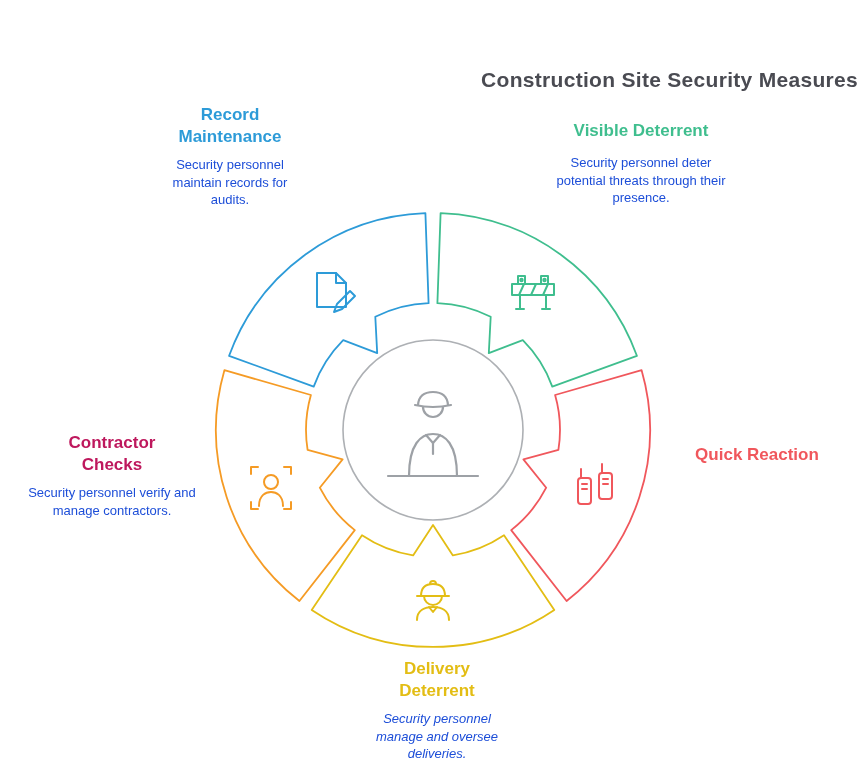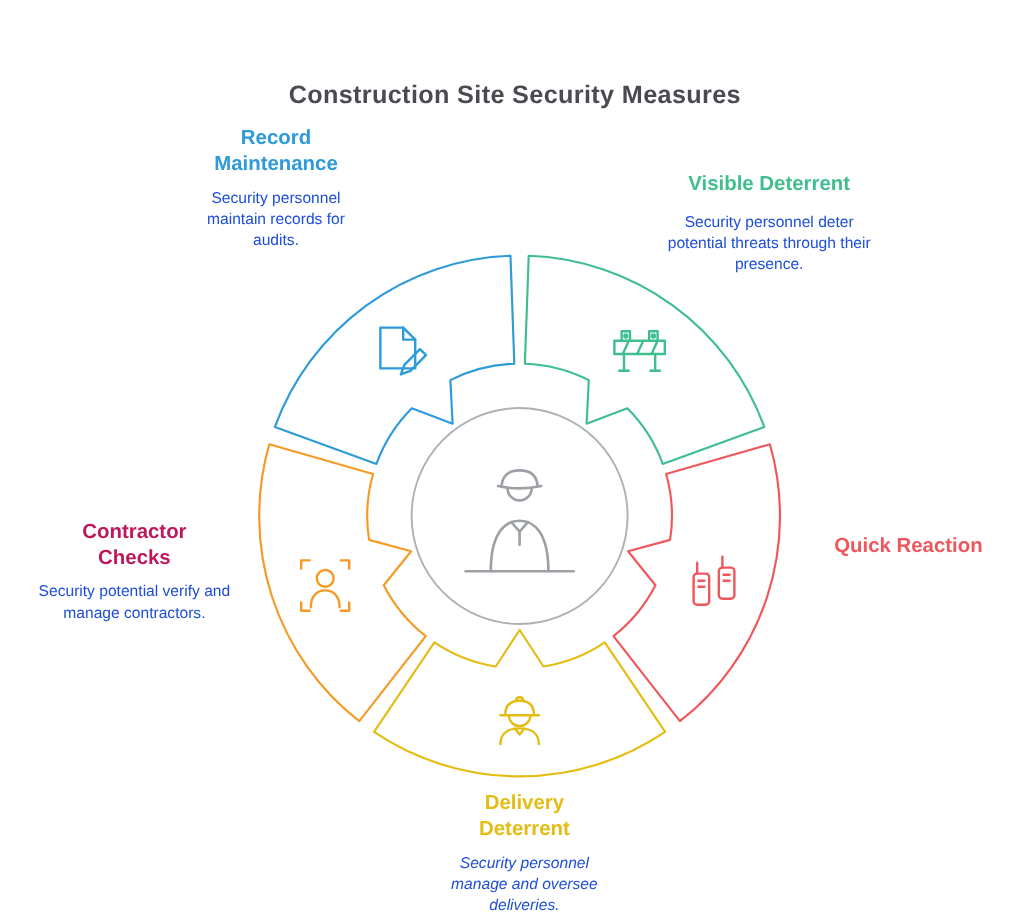--- a/index.html
+++ b/index.html
@@ -8,21 +8,21 @@
     width: 858px; height: 767px;
     background: #ffffff;
     font-family: "Liberation Sans", "DejaVu Sans", sans-serif;
     position: relative;
     overflow: hidden;
   }
   .canvas { position: absolute; inset: 0; }
   .wheel-svg { position: absolute; left: 0; top: 0; }
   .page-title {
     position: absolute; top: 54px; left: 0; right: 0;
-    text-align: center;
+    text-align: right;
     font-size: 21px; font-weight: 700; letter-spacing: .3px;
   }
   .section { position: absolute; text-align: center; }
   .section .label {
     font-size: 17px; font-weight: 700; line-height: 1.3;
     margin: 0 auto;
   }
   .section .desc {
     font-size: 13px; line-height: 1.35; color: #1d4ed8;
     margin: 8px auto 0;
@@ -111,32 +111,32 @@
       <path d="M 0 13 L 0 24"></path>
       <path d="M -45 46 L 45 46"></path>
     </g>
   </svg>
 
   <div class="section" style="left:130px; top:104px; width:200px;">
     <h2 class="label" style="max-width: 140px; color: rgb(45, 155, 216);">Record Maintenance</h2>
     <p class="desc" style="max-width:145px;">Security personnel maintain records for audits.</p>
   </div>
 
-  <div class="section" style="left:536px; top:120px; width:210px;margin-top:22px;">
+  <div class="section" style="left:536px; top:120px; width:210px;">
     <h2 class="label" style="max-width: 200px; color: rgb(63, 190, 142);">Visible Deterrent</h2>
     <p class="desc" style="max-width:175px; margin-top:12px;">Security personnel deter potential threats through their presence.</p>
   </div>
 
   <div class="section" style="left:672px; top:444px; width:170px;">
     <h2 class="label" style="max-width: 170px; color: rgb(240, 87, 92);">Quick Reaction</h2>
   </div>
 
   <div class="section" style="left:347px; top:658px; width:180px;">
     <h2 class="label" style="max-width: 125px; color: rgb(227, 189, 20);">Delivery Deterrent</h2>
     <p class="desc" style="max-width:145px;font-style:italic;">Security personnel manage and oversee deliveries.</p>
   </div>
 
   <div class="section" style="left:17px; top:432px; width:190px;">
     <h2 class="label" style="max-width: 105px; color: #be185d;">Contractor Checks</h2>
-    <p class="desc" style="max-width:172px;">Security potential verify and manage contractors.</p>
+    <p class="desc" style="max-width:172px;">Security personnel verify and manage contractors.</p>
   </div>
 
 </div>
 
 </body></html>

